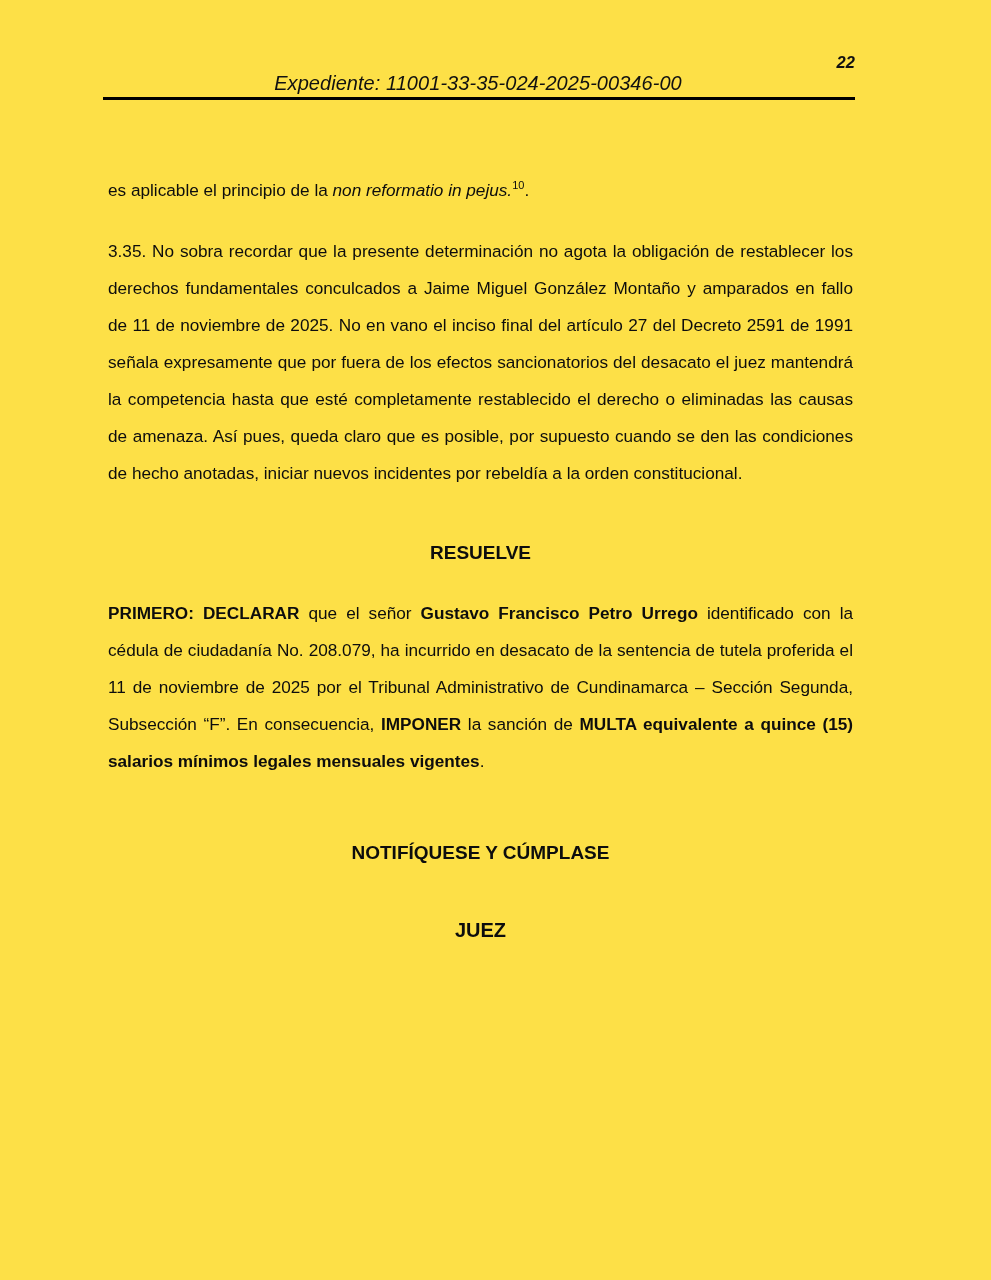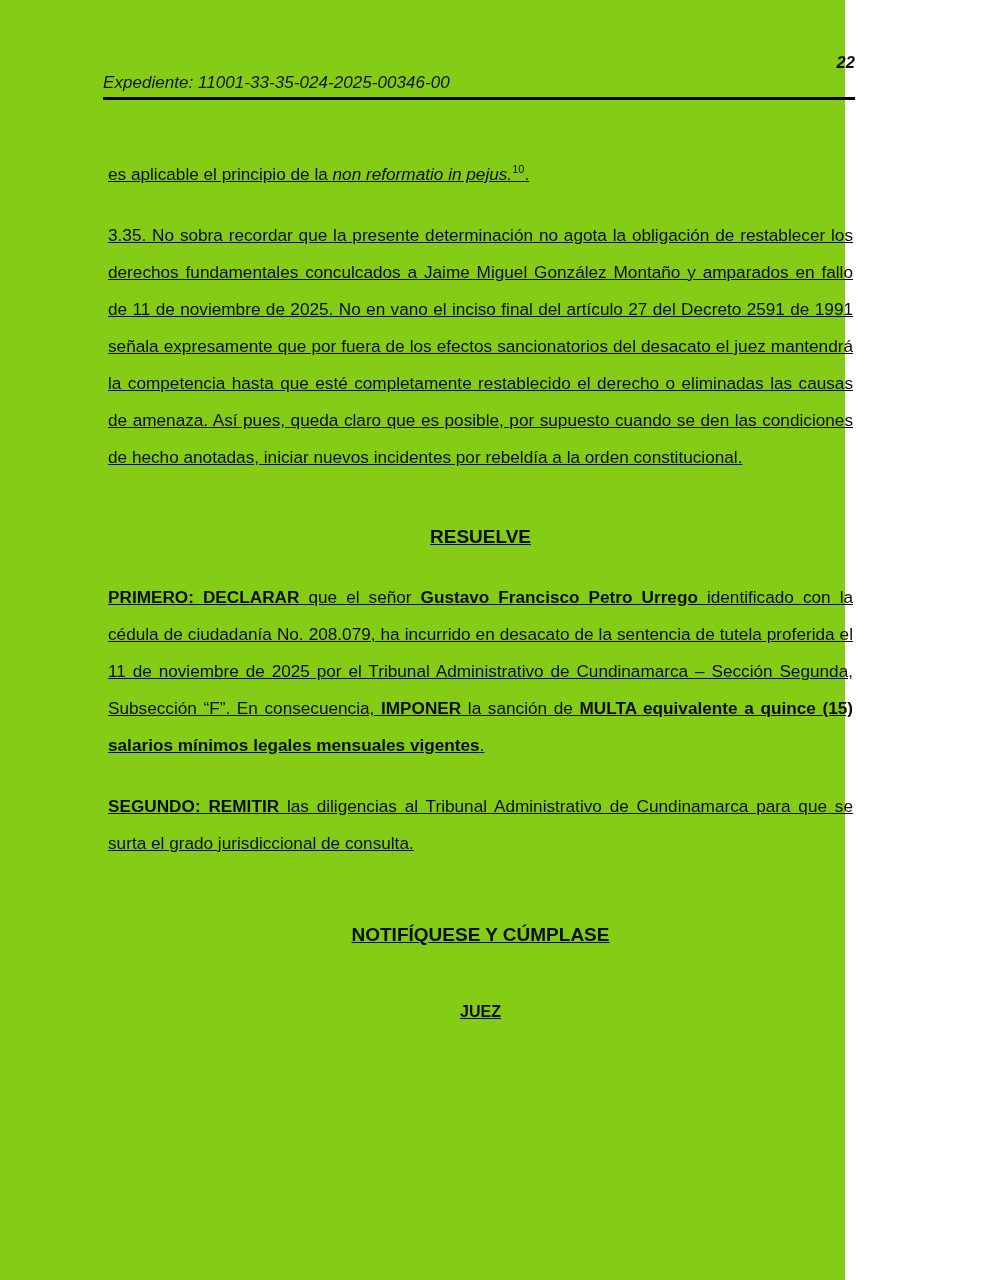--- a/index.html
+++ b/index.html
@@ -11,63 +11,62 @@
     width: 991px;
     height: 1280px;
     font-family: "Liberation Sans", sans-serif;
     color: #0d0d0d;
     -webkit-font-smoothing: antialiased;
     overflow: hidden;
   }
 
   .page {
     position: relative;
-    width: 845px;
+    width: 991px;
     height: 1280px;
-    background: #84cc16;
+    background: #fde047;
   }
 
   
   .header {
     position: absolute;
     left: 103px;
     top: 52px;
     width: 752px;
   }
   .header-pageno {
     text-align: right;
     font-style: italic;
     font-size: 16.5px;
     font-weight: 700;
     line-height: 20px;
     letter-spacing: 0.1px;
     color: #111;
   }
   .header-expediente {
-    text-align: left;
+    text-align: center;
     font-style: italic;
-    font-size: 17px;
+    font-size: 20px;
     line-height: 22px;
     letter-spacing: 0.05px;
     color: #111;
     padding-right: 2px;
   }
   .header-rule {
     margin-top: 3px;
     border-top: 3px solid #000;
     width: 752px;
   }
 
   
   .body {
     position: absolute;
     left: 108px;
-    top: 156px;
+    top: 172px;
     width: 745px;
-    text-decoration: underline;
   }
 
   p.para {
     margin: 0 0 24px 0;
     font-size: 17.2px;
     line-height: 37px;
     text-align: justify;
     text-justify: inter-word;
     color: #0d0d0d;
   }
@@ -101,21 +100,21 @@
     text-align: center;
   }
   .sign-name {
     font-weight: 700;
     font-size: 17.2px;
     line-height: 30px;
     margin: 0;
   }
   .sign-role {
     font-weight: 700;
-    font-size: 16px;
+    font-size: 20px;
     line-height: 30px;
     margin: 16px;
     text-align: center;
   }
 </style>
 </head>
 <body>
 
 <div class="page">
 
@@ -133,21 +132,20 @@
 
 
     <div class="spacer-18"></div>
 
     <p class="centered">RESUELVE</p>
 
     <div class="spacer-24"></div>
 
     <p class="para"><span class="b">PRIMERO: DECLARAR</span><span> que el señor </span><span class="b">Gustavo Francisco Petro Urrego</span><span> identificado con la cédula de ciudadanía No. 208.079, ha incurrido en desacato de la sentencia de tutela proferida el 11 de noviembre de 2025 por el Tribunal Administrativo de Cundinamarca – Sección Segunda, Subsección “F”. En consecuencia, </span><span class="b">IMPONER</span><span> la sanción de </span><span class="b">MULTA equivalente a quince (15) salarios mínimos legales mensuales vigentes</span><span>.</span></p>
 
-    <p class="para"><span class="b">SEGUNDO:  REMITIR</span><span> las diligencias al Tribunal Administrativo de Cundinamarca para que se surta el grado jurisdiccional de consulta.</span></p>
 
     <div class="spacer-30"></div>
 
     <p class="centered">NOTIFÍQUESE Y CÚMPLASE</p>
 
     <div class="sign-block">
       <p class="sign-role">JUEZ</p>
     </div>
 
   </div>

